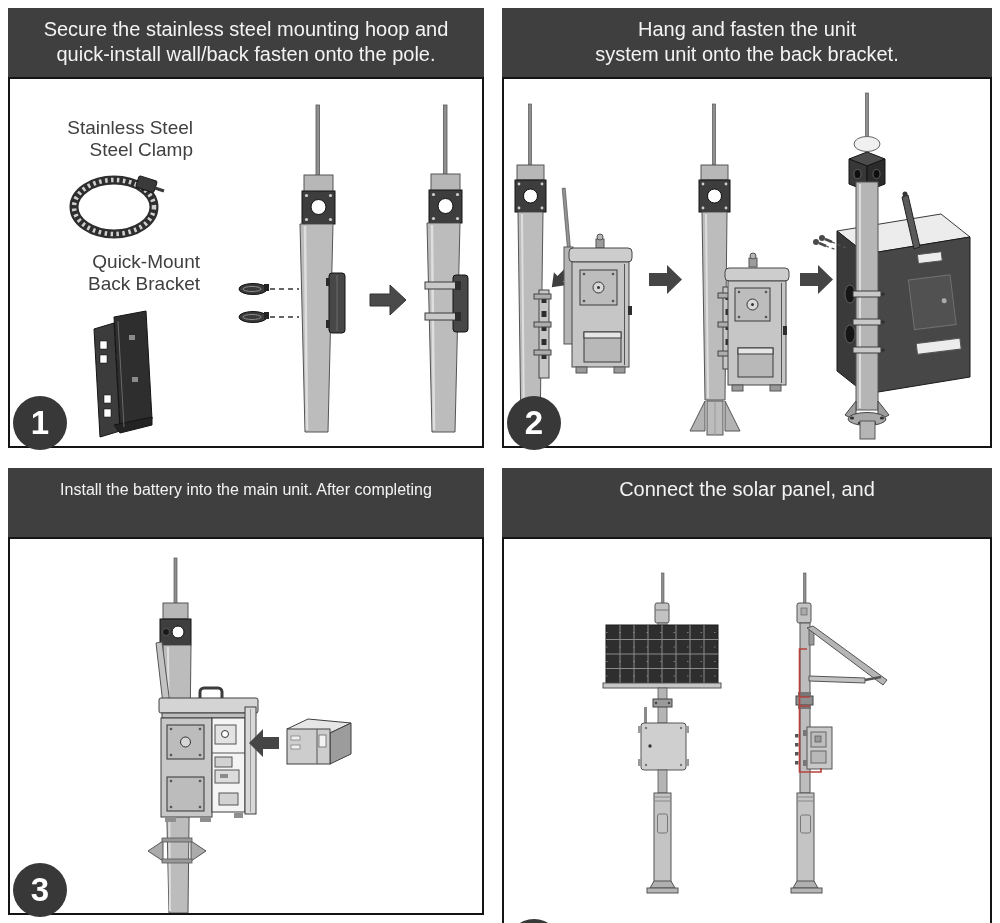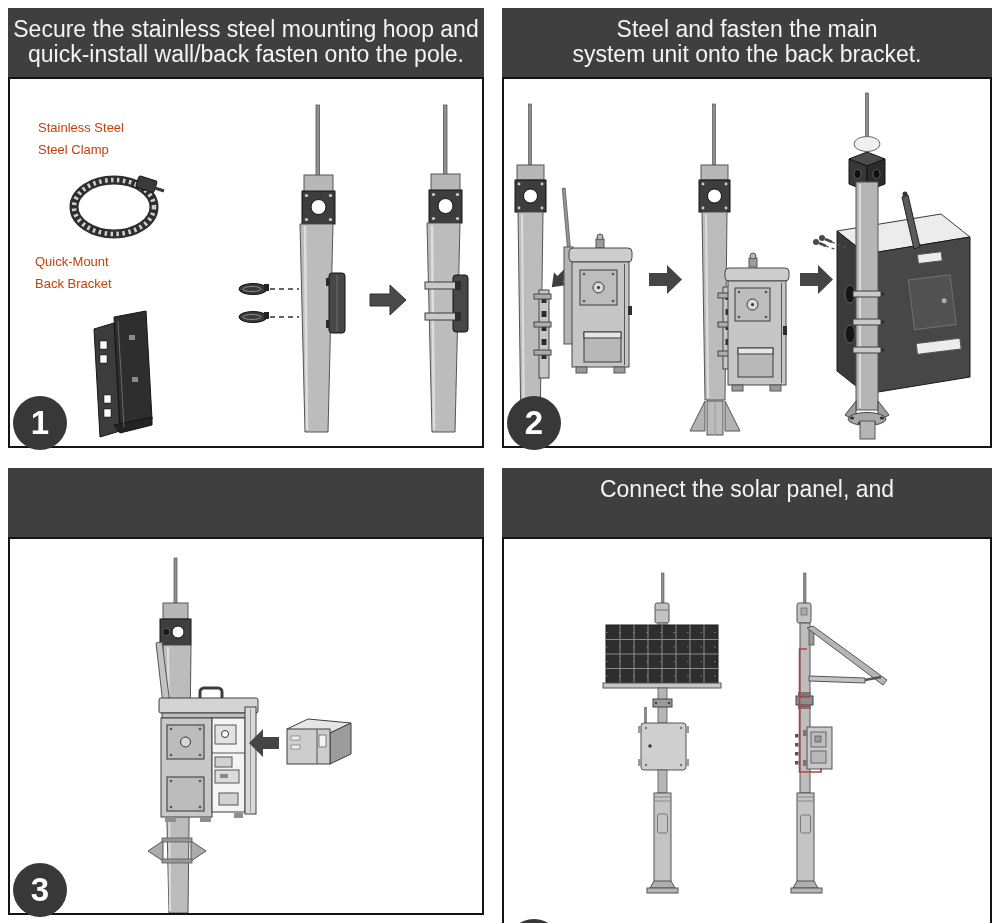--- a/index.html
+++ b/index.html
@@ -5,29 +5,29 @@
   html,body{margin:0;padding:0;}
   body{
     width:1000px;height:923px;background:#ffffff;position:relative;overflow:hidden;
     font-family:"Liberation Sans", sans-serif;
   }
   .panel{position:absolute;}
   .panel-header{
     background:#3f3f3f;color:#f3f3f3;text-align:center;height:69px;
     box-sizing:border-box;padding-top:9px;
   }
-  .header-line{font-size:23px;line-height:25px;white-space:nowrap;}
+  .header-line{font-size:20px;line-height:25px;white-space:nowrap;}
   #panel-3 .header-line{font-size:16px;}
   .panel-body{
     position:absolute;top:69px;left:0;right:0;bottom:0;
     border:2px solid #141414;background:#ffffff;
   }
   .panel-body svg{position:absolute;left:0;top:0;display:block;}
   .part-label{
-    position:absolute;text-align:left;font-size:13px;line-height:22px;color:#c2410c;
+    position:absolute;text-align:right;font-size:19px;line-height:22px;color:#404040;
   }
   .step-badge{
     position:absolute;left:5px;bottom:-2px;width:54px;height:54px;border-radius:50%;
     background:#383838;color:#ffffff;font-weight:700;font-size:33px;
     display:flex;align-items:center;justify-content:center;z-index:2;
   }
 </style>
 </head>
 <body>
 
@@ -118,21 +118,21 @@
     <div class="part-label" style="left:25px;top:172px;width:165px;">
       <div>Quick-Mount</div>
       <div>Back Bracket</div>
     </div>
   </div>
   <div class="step-badge">1</div>
 </div>
 
 <div class="panel" id="panel-2" style="left:502px;top:8px;width:490px;height:440px;">
   <div class="panel-header">
-    <div class="header-line">Steel and fasten the main</div>
+    <div class="header-line">Hang and fasten the unit</div>
     <div class="header-line">system unit onto the back bracket.</div>
   </div>
   <div class="panel-body">
     <svg width="486" height="367" viewBox="0 0 486 367">
 
       <g>
         <rect x="24.5" y="25" width="3" height="61" fill="#8f8f8f" stroke="#555" stroke-width="0.7"></rect>
         <rect x="13" y="86" width="27" height="15" fill="#b7b7b7" stroke="#555"></rect>
         <rect x="11" y="101" width="31" height="32" fill="#3d3d3d" stroke="#151515"></rect>
         <circle cx="15" cy="105" r="1.4" fill="#cfcfcf"></circle>
@@ -276,20 +276,21 @@
         <ellipse cx="370" cy="344" rx="2.2" ry="1.6" fill="#333"></ellipse>
         <rect x="356" y="342" width="15" height="18" fill="#b5b5b5" stroke="#555"></rect>
       </g>
     </svg>
   </div>
   <div class="step-badge">2</div>
 </div>
 
 <div class="panel" id="panel-3" style="left:8px;top:468px;width:476px;height:447px;">
   <div class="panel-header">
+    <div class="header-line">Install the battery into the main unit. After completing</div>
   </div>
   <div class="panel-body">
     <svg width="472" height="374" viewBox="0 0 472 374">
       <g>
         <rect x="164" y="19" width="3" height="46" fill="#8f8f8f" stroke="#555" stroke-width="0.7"></rect>
         <rect x="153" y="64" width="25" height="16" fill="#b7b7b7" stroke="#555"></rect>
         <rect x="150" y="80" width="31" height="26" fill="#3f3f3f" stroke="#151515"></rect>
         <circle cx="168" cy="93" r="6" fill="#ffffff" stroke="#111"></circle>
         <circle cx="156" cy="93" r="3.5" fill="#191919" stroke="#666" stroke-width="0.7"></circle>
         <polygon points="153,106 181,106 178,374 159,374" fill="#bcbcbc" stroke="#555"></polygon>

